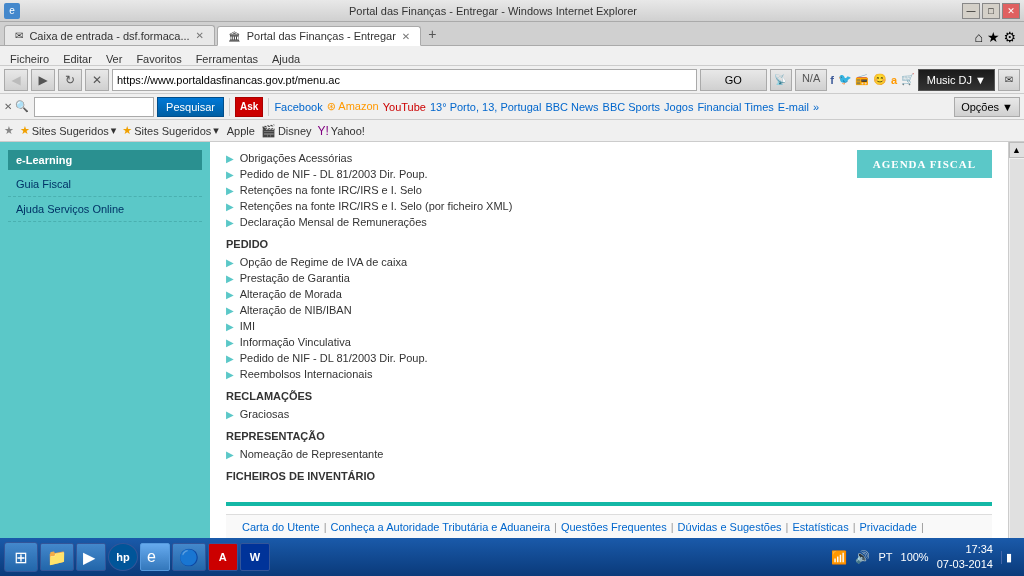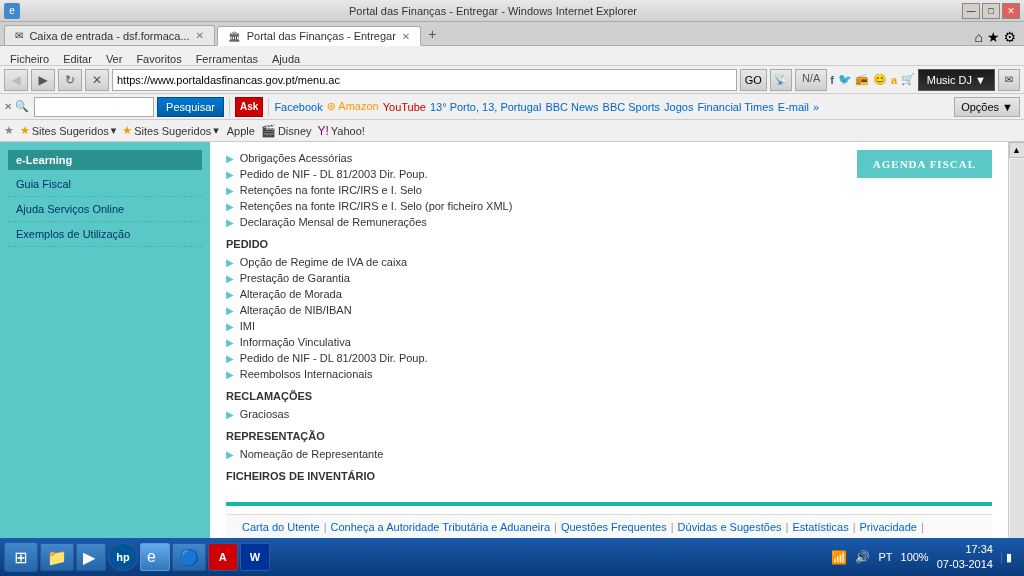--- a/index.html
+++ b/index.html
@@ -51,21 +51,21 @@
       width: 24px; height: 22px; background: linear-gradient(to bottom, #e8e8e8, #d0d0d0);
       border: 1px solid #aaa; cursor: pointer; display: flex; align-items: center;
       justify-content: center; font-size: 12px; color: #555;
     }
     .nav-btn.disabled { color: #bbb; cursor: default; }
     .address-bar {
       flex: 1; height: 22px; border: 1px solid #aaa; padding: 2px 4px;
       font-size: 11px; background: white;
     }
     .nav-go {
-      padding: 2px 4px; height: 22px; background: linear-gradient(to bottom, #e8e8e8, #d0d0d0);
+      padding: 2px 24px; height: 22px; background: linear-gradient(to bottom, #e8e8e8, #d0d0d0);
       border: 1px solid #aaa; cursor: pointer; font-size: 11px;
     }
     .small-btn {
       width: 22px; height: 22px; background: linear-gradient(to bottom, #e8e8e8, #d0d0d0);
       border: 1px solid #aaa; cursor: pointer; display: flex; align-items: center;
       justify-content: center; font-size: 10px; color: #333;
     }
     .na-btn {
       padding: 2px 6px; height: 22px; background: linear-gradient(to bottom, #e8e8e8, #d0d0d0);
       border: 1px solid #aaa; font-size: 11px; color: #555;
@@ -411,21 +411,20 @@
   </div>
 </div>
 
 <div class="main-area">
 
   <div class="sidebar">
     <div class="sidebar-heading">e-Learning</div>
     <div class="sidebar-section">
       <a class="sidebar-item">Guia Fiscal</a>
       <a class="sidebar-item">Ajuda Serviços Online</a>
-      <a class="sidebar-item">Exemplos de Utilização</a>
     </div>
   </div>
 
   <div class="content">
     <button class="agenda-btn">AGENDA FISCAL</button>
 
     <div>
       <div class="content-item">
         <span class="bullet">▶</span>
         <span>Obrigações Acessórias</span>

